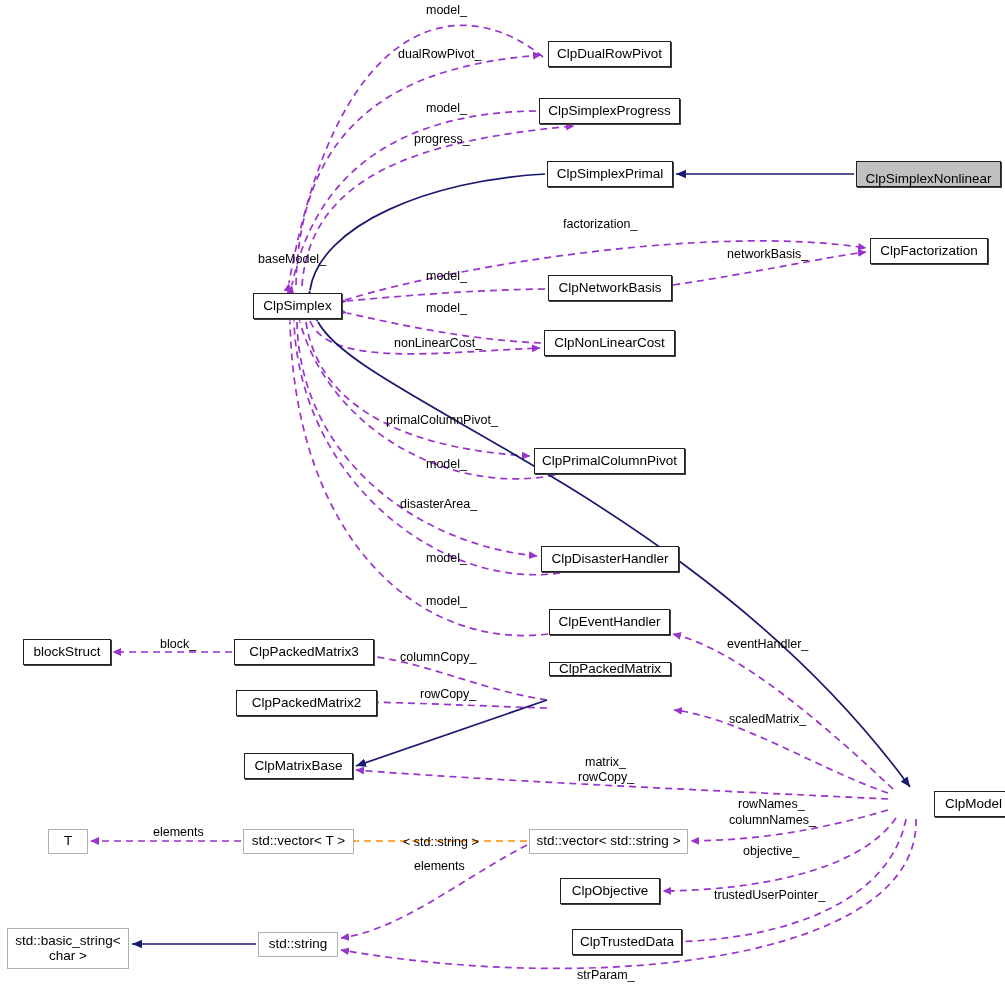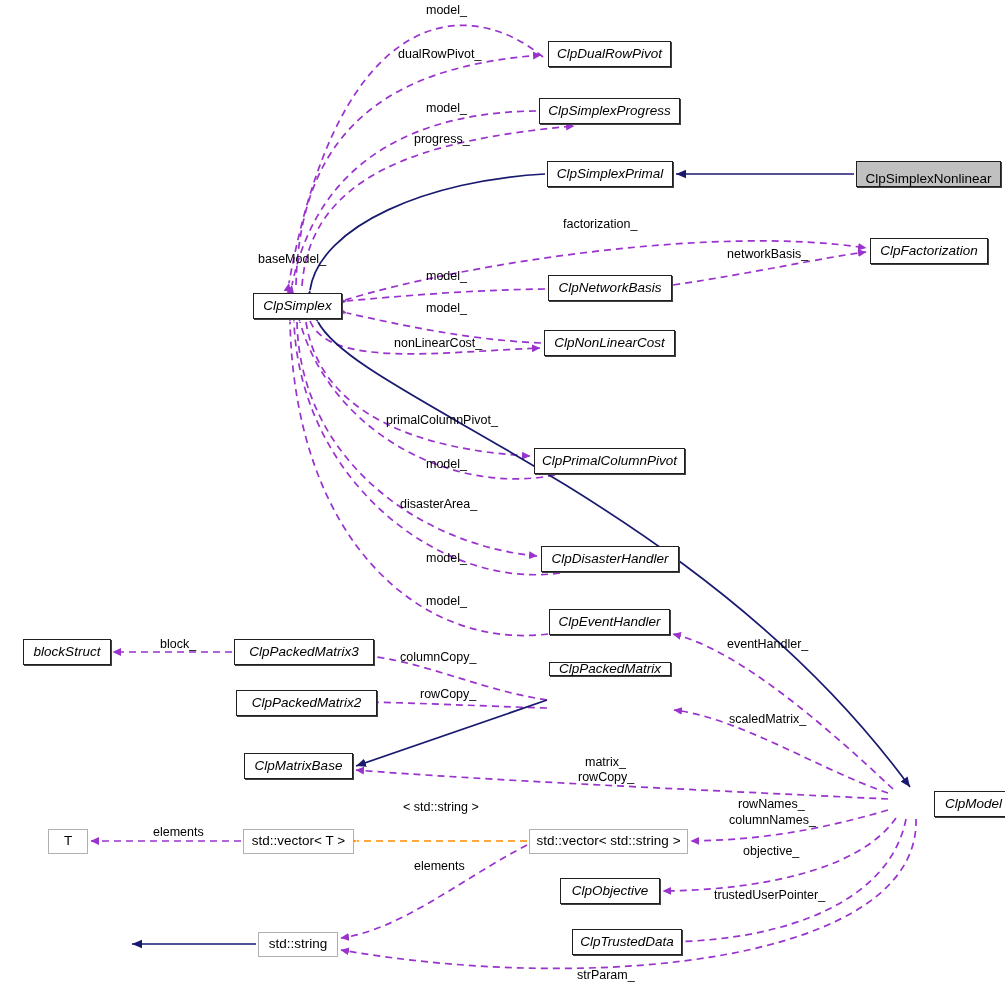--- a/index.html
+++ b/index.html
@@ -2,21 +2,21 @@
 <html><head>
 <meta charset="utf-8">
 <style>
   html,body{margin:0;padding:0;background:#ffffff;}
   #canvas{position:relative;width:1005px;height:994px;background:#ffffff;
           font-family:"Liberation Sans","DejaVu Sans",sans-serif;overflow:hidden;}
   svg.edges{position:absolute;left:0;top:0;width:1005px;height:994px;}
   .node{position:absolute;box-sizing:border-box;display:flex;align-items:center;
         justify-content:center;text-align:center;line-height:1.05;
         font-size:13.5px;color:#000;background:#fff;white-space:pre;}
-  .node.solid{border:1px solid #202020;box-shadow:1px 1px 0 0 #404040;font-style:italic;}
+  .node.solid{border:1px solid #202020;box-shadow:1px 1px 0 0 #404040;}
   .node.light{border:1px solid #b0b0b0;}
   .node.hl{background:#c0c0c0;border:1px solid #202020;box-shadow:1px 1px 0 0 #404040;align-items:flex-end;}
   .elabel{position:absolute;font-size:12.5px;color:#000;white-space:pre;
           text-align:center;line-height:1.15;}
 </style>
 </head>
 <body>
 
 <div id="canvas">
 
@@ -124,20 +124,22 @@
   <div class="node solid" style="left:234px;top:639px;width:140px;height:26px"><span>ClpPackedMatrix3</span></div>
   <div class="node solid" style="left:236px;top:690px;width:141px;height:26px"><span>ClpPackedMatrix2</span></div>
   <div class="node solid" style="left:549px;top:662px;width:122px;height:14px"><span>ClpPackedMatrix</span></div>
   <div class="node solid" style="left:244px;top:753px;width:109px;height:26px"><span>ClpMatrixBase</span></div>
   <div class="node solid" style="left:934px;top:791px;width:79px;height:26px"><span>ClpModel</span></div>
   <div class="node light" style="left:48px;top:829px;width:40px;height:25px"><span>T</span></div>
   <div class="node light" style="left:243px;top:829px;width:111px;height:25px"><span>std::vector&lt; T &gt;</span></div>
   <div class="node light" style="left:529px;top:829px;width:159px;height:25px"><span>std::vector&lt; std::string &gt;</span></div>
   <div class="node solid" style="left:560px;top:878px;width:100px;height:26px"><span>ClpObjective</span></div>
   <div class="node solid" style="left:572px;top:929px;width:110px;height:26px"><span>ClpTrustedData</span></div>
+  <div class="node light" style="left:7px;top:928px;width:122px;height:41px"><span>std::basic_string&lt;
+char &gt;</span></div>
   <div class="node light" style="left:258px;top:932px;width:80px;height:25px"><span>std::string</span></div>
 
   <div class="elabel" style="left:426px;top:3px"><span>model_</span></div>
   <div class="elabel" style="left:398px;top:47px"><span>dualRowPivot_</span></div>
   <div class="elabel" style="left:426px;top:101px"><span>model_</span></div>
   <div class="elabel" style="left:414px;top:132px"><span>progress_</span></div>
   <div class="elabel" style="left:563px;top:217px"><span>factorization_</span></div>
   <div class="elabel" style="left:727px;top:247px"><span>networkBasis_</span></div>
   <div class="elabel" style="left:258px;top:252px"><span>baseModel_</span></div>
   <div class="elabel" style="left:426px;top:269px"><span>model_</span></div>
@@ -151,19 +153,19 @@
   <div class="elabel" style="left:160px;top:637px"><span>block_</span></div>
   <div class="elabel" style="left:400px;top:650px"><span>columnCopy_</span></div>
   <div class="elabel" style="left:420px;top:687px"><span>rowCopy_</span></div>
   <div class="elabel" style="left:727px;top:637px"><span>eventHandler_</span></div>
   <div class="elabel" style="left:729px;top:712px"><span>scaledMatrix_</span></div>
   <div class="elabel" style="left:585px;top:755px"><span>matrix_</span></div>
   <div class="elabel" style="left:578px;top:770px"><span>rowCopy_</span></div>
   <div class="elabel" style="left:738px;top:797px"><span>rowNames_</span></div>
   <div class="elabel" style="left:729px;top:813px"><span>columnNames_</span></div>
   <div class="elabel" style="left:153px;top:825px"><span>elements</span></div>
-  <div class="elabel" style="left:403px;top:800px"><span>&lt; std::string &gt;</span></div>
+  <div class="elabel" style="left:403px;top:835px"><span>&lt; std::string &gt;</span></div>
   <div class="elabel" style="left:743px;top:844px"><span>objective_</span></div>
   <div class="elabel" style="left:414px;top:859px"><span>elements</span></div>
   <div class="elabel" style="left:714px;top:888px"><span>trustedUserPointer_</span></div>
   <div class="elabel" style="left:577px;top:968px"><span>strParam_</span></div>
 
 </div>
 
 </body></html>

